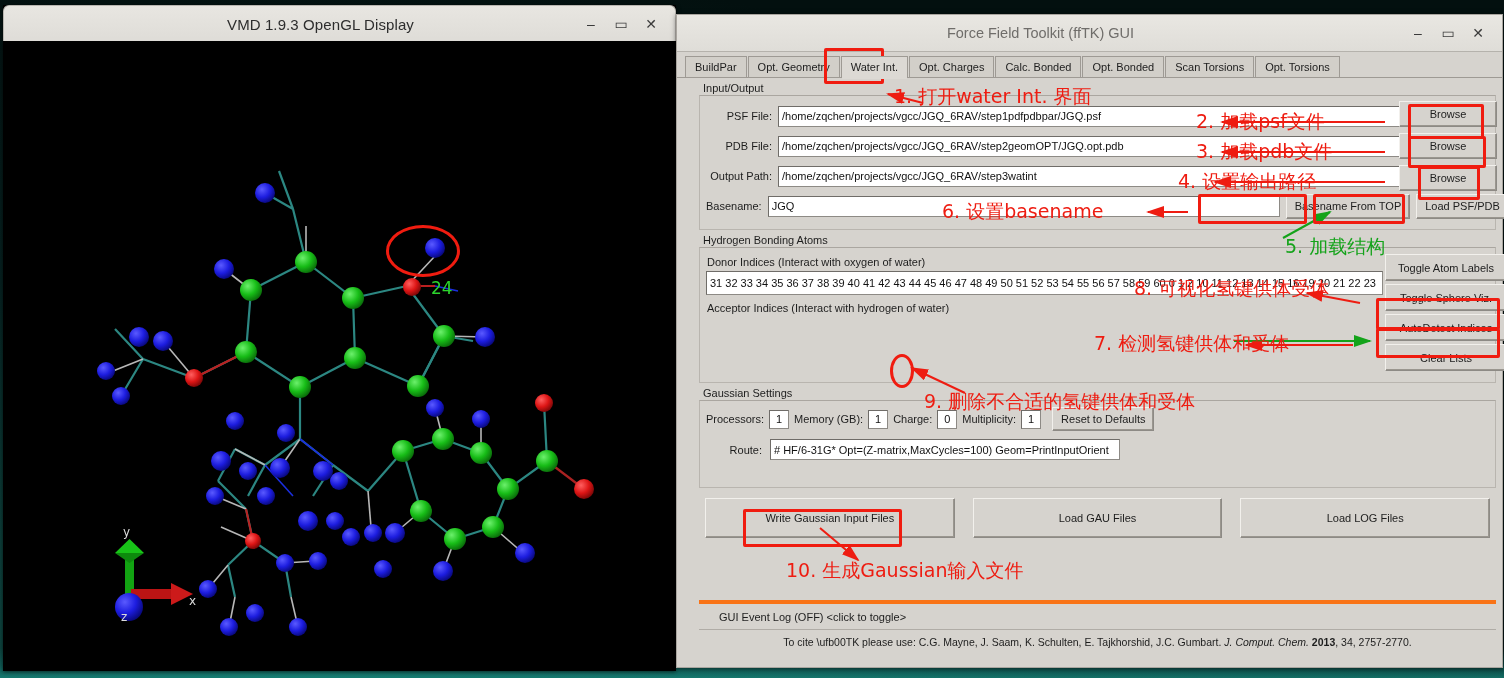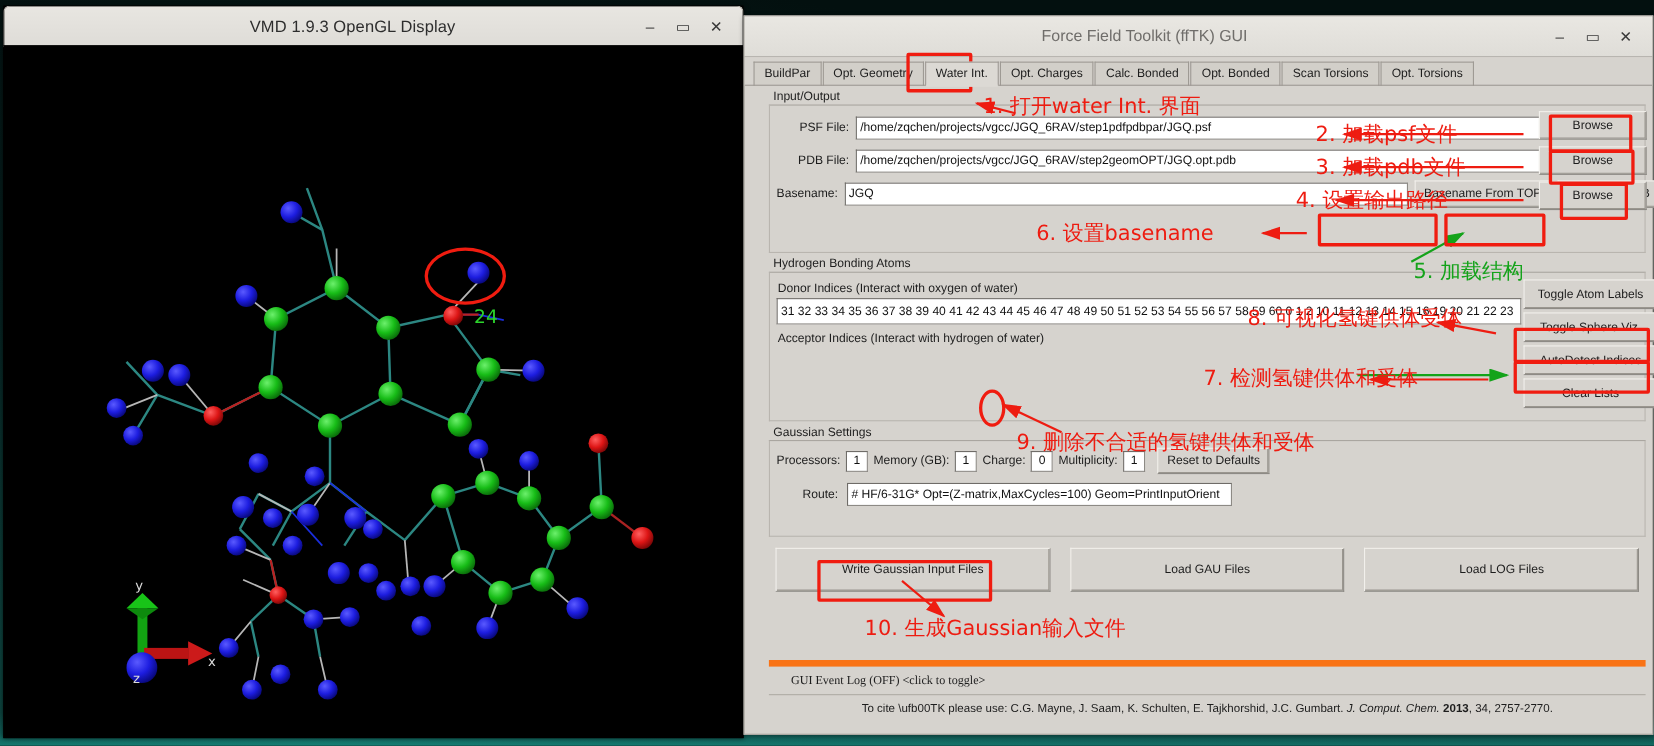--- a/index.html
+++ b/index.html
@@ -86,21 +86,21 @@
      display:flex;align-items:center;justify-content:center;}
   #route-row{display:flex;align-items:center;gap:8px;margin-top:8px;}
   #route-row .rlabel{width:56px;}
   #route-input{width:342px;height:19px;}
 
   
   #actions{display:flex;gap:18px;padding:10px 6px 0 6px;}
   #actions .btn{flex:1;height:38px;font-size:11px;}
 
   
-  #logbar{margin-top:62px;border-top:6px solid #f97316;padding:7px 0 6px 20px;font-size:11px;color:#1d1d1d;font-family:Liberation Serif, serif;}
+  #logbar{margin-top:62px;border-top:4px solid #f97316;padding:7px 0 6px 20px;font-size:11px;color:#1d1d1d;}
   #citation{border-top:1px solid #b0aca6;padding:6px 0 0 0;text-align:center;font-size:10.5px;color:#1d1d1d;}
   #citation i{font-style:italic;}
   #citation b{font-weight:bold;}
 
   
   #anno{position:absolute;left:0;top:0;width:1504px;height:678px;pointer-events:none;}
   .cn{position:absolute;font-size:19px;color:#ee1c11;white-space:nowrap;
       font-family:"DejaVu Sans","Liberation Sans",sans-serif;}
   .cn.green{color:#14a31a;}
   .hl{position:absolute;border:3px solid #f01c10;border-radius:2px;}
@@ -294,20 +294,24 @@
       <div id="io-left">
         <div class="io-row">
           <div class="rlabel">PSF File:</div>
           <div class="tinput">/home/zqchen/projects/vgcc/JGQ_6RAV/step1pdfpdbpar/JGQ.psf</div>
         </div>
         <div class="io-row">
           <div class="rlabel">PDB File:</div>
           <div class="tinput">/home/zqchen/projects/vgcc/JGQ_6RAV/step2geomOPT/JGQ.opt.pdb</div>
         </div>
         <div class="io-row">
+          <div class="rlabel">Output Path:</div>
+          <div class="tinput">/home/zqchen/projects/vgcc/JGQ_6RAV/step3watint</div>
+        </div>
+        <div class="io-row">
           <div class="rlabel">Basename:</div>
           <div class="tinput" style="flex:none;width:504px;">JGQ</div>
           <div class="btn" style="height:23px;">Basename From TOP</div>
           <div class="btn" style="height:23px;">Load PSF/PDB</div>
         </div>
       </div>
       <div id="io-browse-col">
         <div class="btn browse-btn">Browse</div>
         <div class="btn browse-btn">Browse</div>
         <div class="btn browse-btn">Browse</div>

